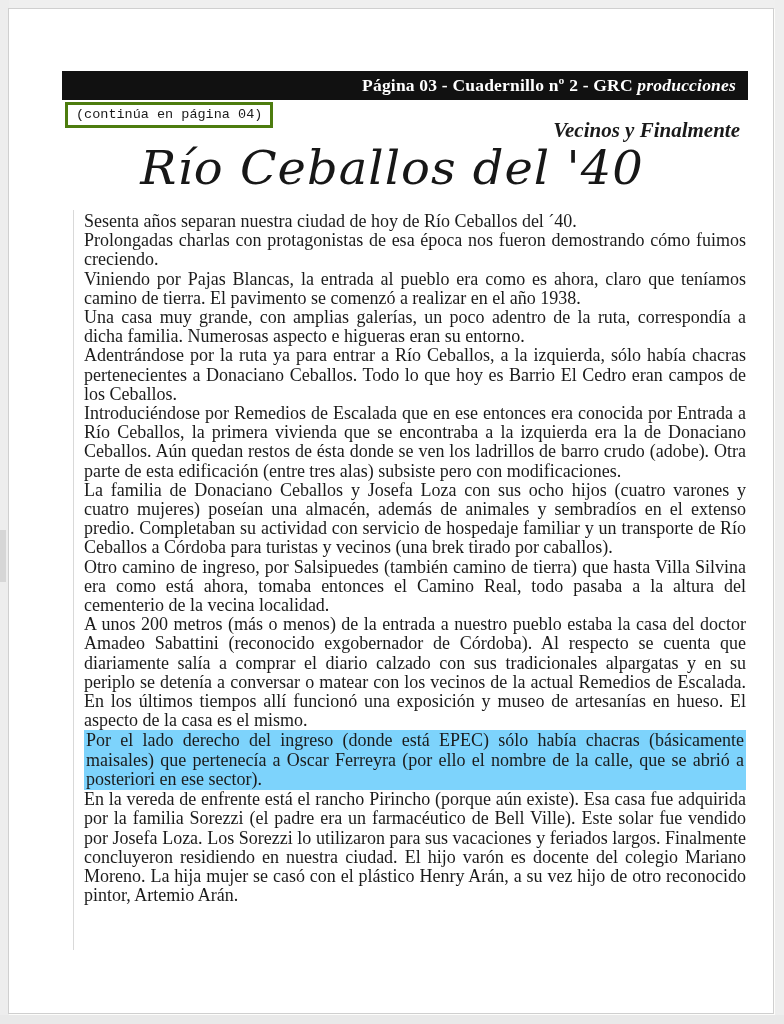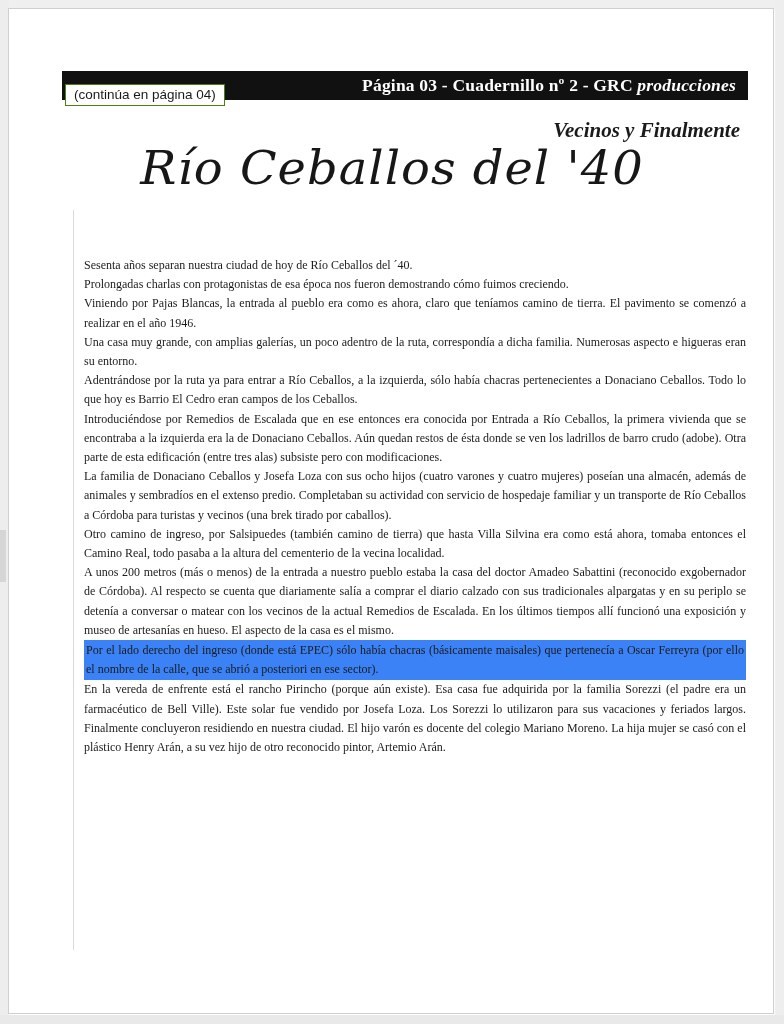--- a/index.html
+++ b/index.html
@@ -95,26 +95,26 @@
     white-space: nowrap;
   }
   .header-title .italic-part {
     font-style: italic;
   }
 
   
   .cont-box {
     position: absolute;
     left: 65px;
-    top: 84px;
-    border: 1px solid #4d7c0f;
+    top: 102px;
+    border: 3px solid #4d7c0f;
     background: #ffffff;
     padding: 2px 8px 3px 8px;
     font-size: 13.5px;
-    font-family: Liberation Sans, sans-serif;
+    font-family: Liberation Mono, monospace;
     color: #1a1a1a;
     white-space: nowrap;
   }
 
   
   .kicker {
     position: absolute;
     right: 44px;
     top: 118px;
     font-family: "Liberation Serif", serif;
@@ -141,35 +141,34 @@
     transform: scaleX(1.02);
   }
 
   
   .article {
     position: absolute;
     left: 84px;
     top: 212px;
     width: 662px;
     font-family: "Liberation Serif", serif;
-    font-size: 12px;
+    font-size: 18px;
     line-height: 19.2px;
     color: #1b1b1b;
     text-align: justify;
-    margin-top: 44px;
   }
   .article p {
     margin: 0 0 0 0;
     text-indent: 0;
   }
   .article p + p {
     margin-top: 0px;
   }
   .highlight-para {
-    background: #3b82f6;
+    background: #7dd3fc;
     padding: 1px 2px 1px 2px;
     margin-left: -2px;
     margin-right: -2px;
   }
   .vert-line-left {
     position: absolute;
     left: 73px;
     top: 210px;
     width: 1px;
     height: 740px;
@@ -195,21 +194,21 @@
 
   <div class="kicker">Vecinos y Finalmente</div>
 
   <div class="script-title">Río Ceballos del '40</div>
 
   <div class="vert-line-left"></div>
 
   <div class="article">
     <p>Sesenta años separan nuestra ciudad de hoy de Río Ceballos del ´40.</p>
     <p>Prolongadas charlas con protagonistas de esa época nos fueron demostrando cómo fuimos creciendo.</p>
-    <p>Viniendo por Pajas Blancas, la entrada al pueblo era como es ahora, claro que teníamos camino de tierra. El pavimento se comenzó a realizar en el año 1946.</p>
+    <p>Viniendo por Pajas Blancas, la entrada al pueblo era como es ahora, claro que teníamos camino de tierra. El pavimento se comenzó a realizar en el año 1938.</p>
     <p>Una casa muy grande, con amplias galerías, un poco adentro de la ruta, correspondía a dicha familia. Numerosas aspecto e higueras eran su entorno.</p>
     <p>Adentrándose por la ruta ya para entrar a Río Ceballos, a la izquierda, sólo había chacras pertenecientes a Donaciano Ceballos. Todo lo que hoy es Barrio El Cedro eran campos de los Ceballos.</p>
     <p>Introduciéndose por Remedios de Escalada que en ese entonces era conocida por Entrada a Río Ceballos, la primera vivienda que se encontraba a la izquierda era la de Donaciano Ceballos. Aún quedan restos de ésta donde se ven los ladrillos de barro crudo (adobe). Otra parte de esta edificación (entre tres alas) subsiste pero con modificaciones.</p>
     <p>La familia de Donaciano Ceballos y Josefa Loza con sus ocho hijos (cuatro varones y cuatro mujeres) poseían una almacén, además de animales y sembradíos en el extenso predio. Completaban su actividad con servicio de hospedaje familiar y un transporte de Río Ceballos a Córdoba para turistas y vecinos (una brek tirado por caballos).</p>
     <p>Otro camino de ingreso, por Salsipuedes (también camino de tierra) que hasta Villa Silvina era como está ahora, tomaba entonces el Camino Real, todo pasaba a la altura del cementerio de la vecina localidad.</p>
     <p>A unos 200 metros (más o menos) de la entrada a nuestro pueblo estaba la casa del doctor Amadeo Sabattini (reconocido exgobernador de Córdoba). Al respecto se cuenta que diariamente salía a comprar el diario calzado con sus tradicionales alpargatas y en su periplo se detenía a conversar o matear con los vecinos de la actual Remedios de Escalada. En los últimos tiempos allí funcionó una exposición y museo de artesanías en hueso. El aspecto de la casa es el mismo.</p>
     <p class="highlight-para">Por el lado derecho del ingreso (donde está EPEC) sólo había chacras (básicamente maisales) que pertenecía a Oscar Ferreyra (por ello el nombre de la calle, que se abrió a posteriori en ese sector).</p>
     <p>En la vereda de enfrente está el rancho Pirincho (porque aún existe). Esa casa fue adquirida por la familia Sorezzi  (el padre era un farmacéutico de Bell Ville). Este solar fue vendido por Josefa Loza. Los Sorezzi lo utilizaron para sus vacaciones y feriados largos. Finalmente concluyeron residiendo en nuestra ciudad. El hijo varón es docente del colegio Mariano Moreno. La hija mujer se casó con el plástico Henry Arán, a su vez hijo de otro reconocido pintor, Artemio Arán.</p>
   </div>
 </div>

